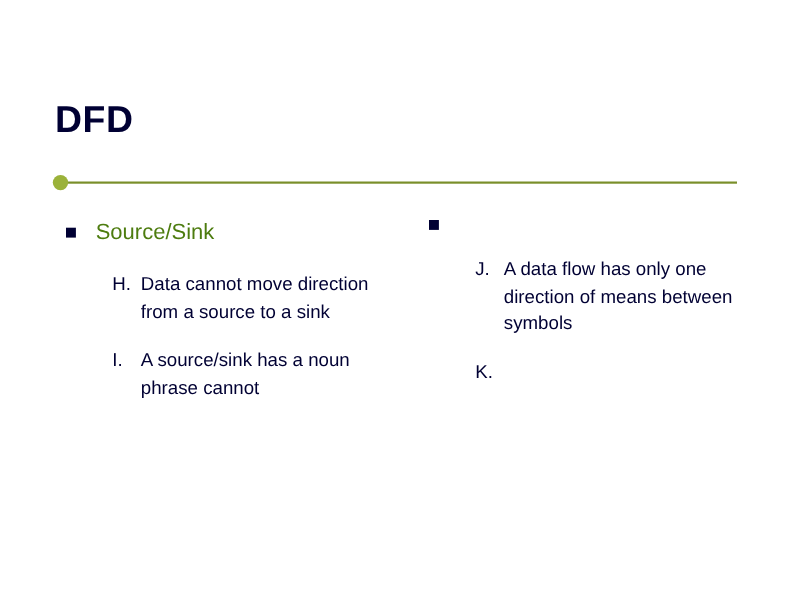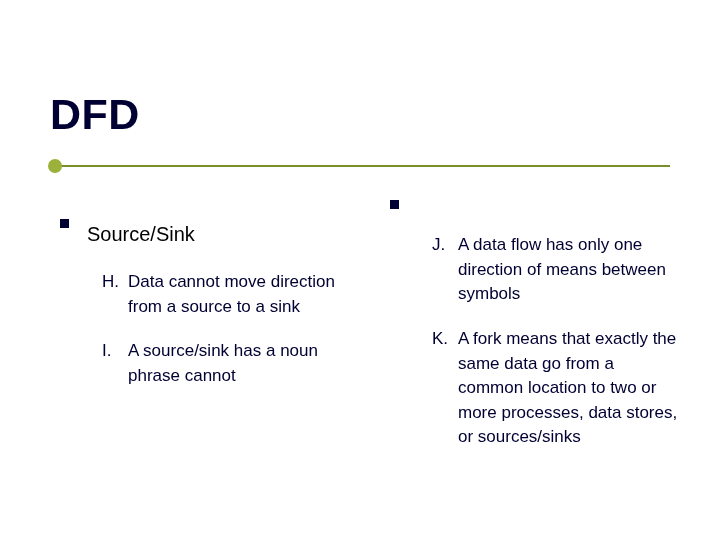--- a/index.html
+++ b/index.html
@@ -9,21 +9,21 @@
     background: #ffffff;
     color: #000033;
     position: relative;
   }
   .title-wrap {
     position: absolute;
     top: 90px;
     left: 50px;
   }
   .title {
-    font-size: 43px;
+    font-size: 34px;
     font-weight: bold;
     letter-spacing: 0.5px;
   }
   .rule {
     position: absolute;
     top: 165px;
     left: 50px;
     width: 620px;
     height: 2px;
     background: #7a8f2a;
@@ -55,22 +55,21 @@
     gap: 18px;
     margin-bottom: 24px;
   }
   .bullet {
     width: 9px;
     height: 9px;
     background: #000033;
   }
   .heading {
     font-size: 20px;
-    color: #000000;
-    margin-top: 23px;
+    color: #4d7c0f;
   }
   .items {
     padding-left: 42px;
   }
   .item {
     display: flex;
     margin-bottom: 20px;
     font-size: 17px;
     line-height: 1.45;
     color: #000033;
@@ -112,18 +111,17 @@
     <div class="heading-row">
       <span class="bullet"></span>
     </div>
     <div class="items">
       <div class="item">
         <span class="marker">J.</span>
         <span class="text">A data flow has only one direction of means between symbols</span>
       </div>
       <div class="item">
         <span class="marker">K.</span>
-        <span class="text">A fork means that exactly the same data go from a common location to two or more processes, data stores, or sources/sinks</span>
       </div>
     </div>
   </div>
 
 </div>
 
 </body></html>

